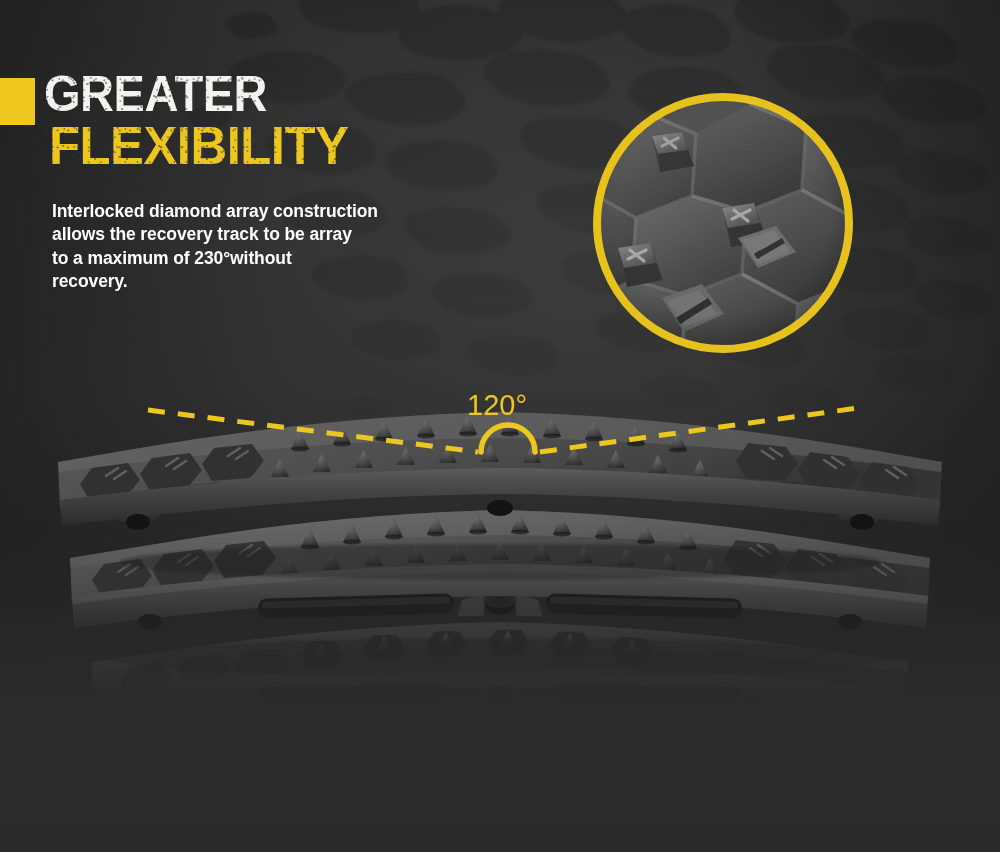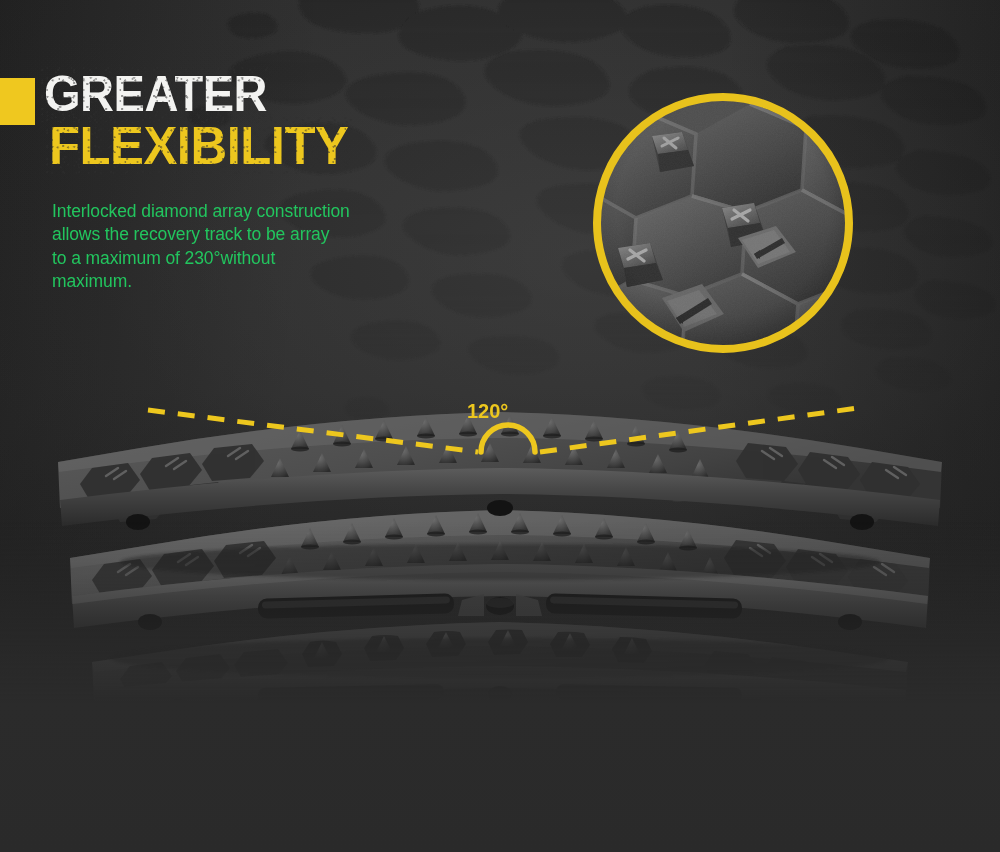--- a/index.html
+++ b/index.html
@@ -89,23 +89,23 @@
       radial-gradient(circle at 88% 42%, rgba(48,48,48,0.95) 0.8px, transparent 1.2px),
       radial-gradient(circle at 21% 85%, rgba(48,48,48,0.95) 0.9px, transparent 1.3px);
     background-size: 17px 13px, 23px 19px, 13px 11px, 29px 23px, 19px 15px, 11px 17px;
   }
 
   
   .body-copy {
     position: absolute;
     left: 52px; top: 200px;
     width: 420px;
-    color: #22c55e;
+    color: #ffffff;
     font-size: 17.5px;
-    font-weight: normal;
+    font-weight: bold;
     line-height: 1.34;
     letter-spacing: -0.1px;
   }
   .body-copy div { white-space: pre; }
 
   
   .inset-wrap {
     position: absolute;
     left: 593px; top: 93px;
     width: 260px; height: 260px;
@@ -128,23 +128,23 @@
 
   
   .angle-svg {
     position: absolute;
     left: 0; top: 370px;
     width: 1000px; height: 110px;
     overflow: visible;
   }
   .angle-label {
     position: absolute;
-    left: 467px; top: 400px;
-    font-size: 20px;
-    font-weight: bold;
+    left: 467px; top: 389px;
+    font-size: 29px;
+    font-weight: normal;
     color: #edc71e;
     letter-spacing: 0px;
   }
 
   
   .boards {
     position: absolute;
     left: 0; top: 390px;
     width: 1000px; height: 462px;
   }
@@ -534,21 +534,21 @@
     </div>
     <div class="head-line2">
       <span class="grunge-mask">FLEXIBILITY</span>
     </div>
   </div>
 
   <div class="body-copy">
     <div>Interlocked diamond array construction</div>
     <div>allows the recovery track to be array</div>
     <div>to a maximum of 230°without</div>
-    <div>maximum.</div>
+    <div>recovery.</div>
   </div>
 
   <div class="inset-wrap">
     <div class="inset-clip">
       <svg viewBox="0 0 246 246" width="246" height="246">
         <defs>
           <linearGradient id="hexFace" x1="0" y1="0" x2="0.6" y2="1">
             <stop offset="0%" stop-color="#6b6b6b"></stop>
             <stop offset="45%" stop-color="#575757"></stop>
             <stop offset="100%" stop-color="#3d3d3d"></stop>

